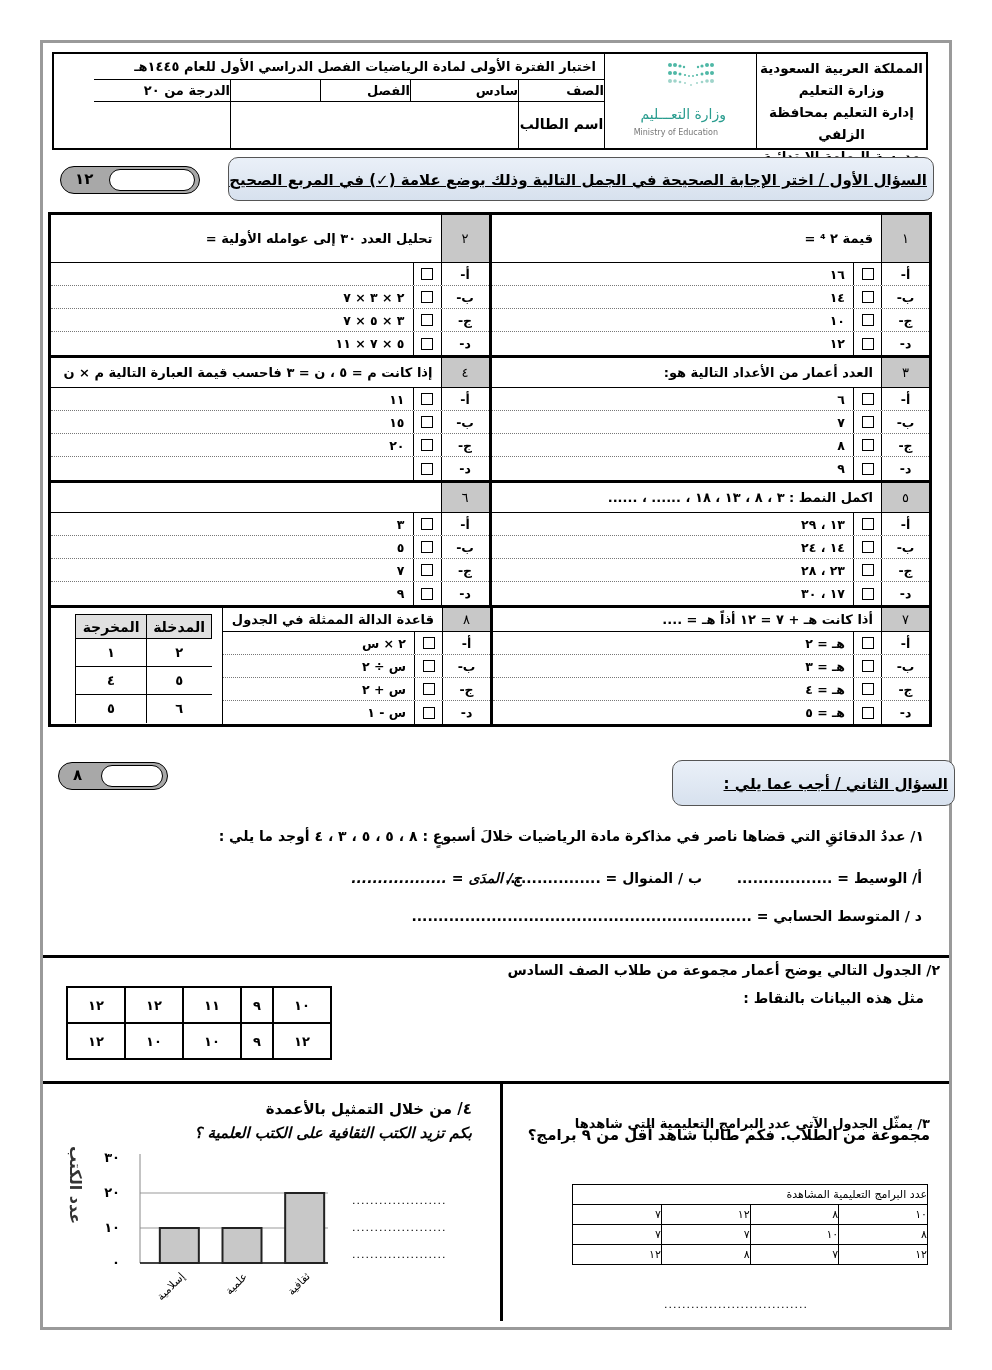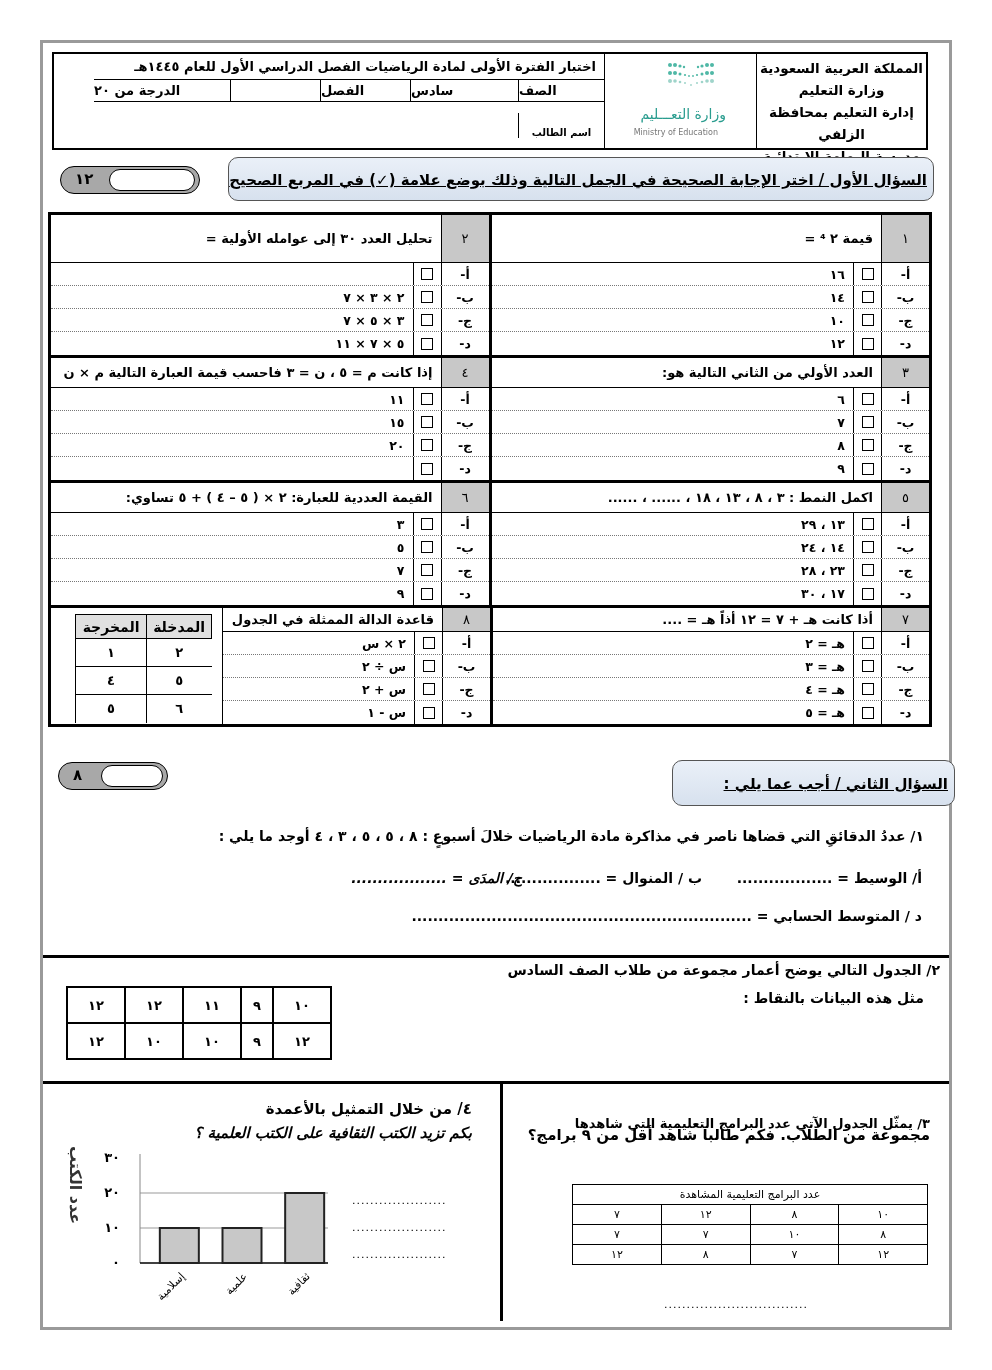--- a/index.html
+++ b/index.html
@@ -7,22 +7,22 @@
   body { font-family: "DejaVu Sans", sans-serif; color: #000; position: relative; }
   .page-frame { position: absolute; left: 40px; top: 40px; width: 912px; height: 1290px; border: 3px solid #9a9a9a; }
   .rtl { direction: rtl; }
   
   .hdr { position: absolute; left: 52px; top: 52px; width: 876px; height: 98px; border: 2px solid #000; display: flex; direction: rtl; }
   .hdr-right { width: 170px; border-left: 1px solid #000; text-align: center; font-weight: bold; font-size: 13.5px; line-height: 22px; padding-top: 3px; }
   .hdr-logo { width: 152px; border-left: 1px solid #000; position: relative; }
   .hdr-table { flex: 1; display: flex; flex-direction: column; margin-left: 40px; }
   .hdr-title { height: 26px; border-bottom: 1px solid #000; font-weight: bold; font-size: 13px; line-height: 26px; padding-right: 8px; }
   .hdr-row1 { height: 22px; display: flex; border-bottom: 1px solid #000; font-weight: bold; font-size: 13px; }
-  .hdr-row1 > div { border-left: 1px solid #000; text-align: left; line-height: 22px; }
-  .hdr-row2 { flex: 1; display: flex; font-weight: bold; font-size: 10px; align-items: center; }
+  .hdr-row1 > div { border-left: 1px solid #000; text-align: right; line-height: 22px; }
+  .hdr-row2 { flex: 1; display: flex; font-weight: bold; font-size: 14px; }
   .hdr-row2 > div { border-left: 1px solid #000; }
   .logo-dots { position: absolute; top: 8px; left: 62px; width: 48px; height: 28px; }
   .logo-ar { position: absolute; top: 52px; right: 30px; color: #2a9d8f; font-size: 14px; }
   .logo-en { position: absolute; top: 74px; right: 38px; color: #777; font-size: 8px; direction: ltr; }
   
   .banner { position: absolute; border: 1px solid #555; border-radius: 10px; background: linear-gradient(#eaf0f8, #d7e1ee); font-weight: bold; font-size: 15px; }
   .banner span { text-decoration: underline; }
   .score-pill { position: absolute; height: 28px; border: 1.5px solid #000; border-radius: 14px; background: #a8a8a8; }
   .score-pill .inner { position: absolute; top: 2px; right: 4px; height: 22px; border: 1.5px solid #000; border-radius: 11px; background: #fff; }
   .score-pill .num { position: absolute; left: 14px; top: 3px; font-weight: bold; font-size: 15px; }
@@ -47,21 +47,21 @@
   .ftable { width: 100%; border-collapse: collapse; font-weight: bold; font-size: 13px; text-align: center; }
   .ftable th { background: #e0e0e0; border: 1px solid #000; height: 24px; font-size: 14px; }
   .ftable td { border-left: 1px solid #000; border-bottom: 1px solid #000; height: 28px; }
   
   .q-line { position: absolute; font-weight: bold; font-size: 14px; direction: rtl; white-space: nowrap; }
   .hr { position: absolute; height: 3px; background: #000; }
   .vr { position: absolute; width: 3px; background: #000; }
   .grid-t { position: absolute; border-collapse: collapse; direction: rtl; }
   .grid-t td { border: 2px solid #000; text-align: center; font-weight: bold; font-size: 13px; }
   .prog-t { position: absolute; border-collapse: collapse; direction: rtl; font-size: 11px; }
-  .prog-t td, .prog-t th { border: 1.5px solid #000; text-align: center; height: 20px; }
+  .prog-t td, .prog-t th { border: 1.5px solid #000; text-align: right; height: 20px; }
   .prog-t th { font-weight: normal; font-size: 11px; }
   .dots { position: absolute; font-size: 11px; letter-spacing: 1px; white-space: nowrap; }
 </style>
 </head>
 <body>
 
 <div class="page-frame"></div>
 
 <div class="hdr">
   <div class="hdr-right">
@@ -201,21 +201,21 @@
           </div>
           <div class="opt-val">٥ × ٧ × ١١</div>
         </div>
     </div>
   </div>
 
   <div class="mcq-row">
     <div class="qcell">
       <div class="qhead short">
           <div class="qnum">٣</div>
-          <div class="qtext">العدد الأولي من الثاني التالية هو:</div>
+          <div class="qtext">العدد أعمار من الأعداد التالية هو:</div>
         </div>
       <div class="opt">
           <div class="opt-letter">أ-</div>
           <div class="opt-box">
             <i></i>
           </div>
           <div class="opt-val">٦</div>
         </div>
       <div class="opt">
           <div class="opt-letter">ب-</div>
@@ -305,21 +305,20 @@
           <div class="opt-letter">د-</div>
           <div class="opt-box">
             <i></i>
           </div>
           <div class="opt-val">١٧ ، ٣٠</div>
         </div>
     </div>
     <div class="qcell">
       <div class="qhead short">
           <div class="qnum">٦</div>
-          <div class="qtext">القيمة العددية للعبارة: ٢ × ( ٥ – ٤ ) + ٥ تساوي:</div>
         </div>
       <div class="opt">
           <div class="opt-letter">أ-</div>
           <div class="opt-box">
             <i></i>
           </div>
           <div class="opt-val">٣</div>
         </div>
       <div class="opt">
           <div class="opt-letter">ب-</div>

